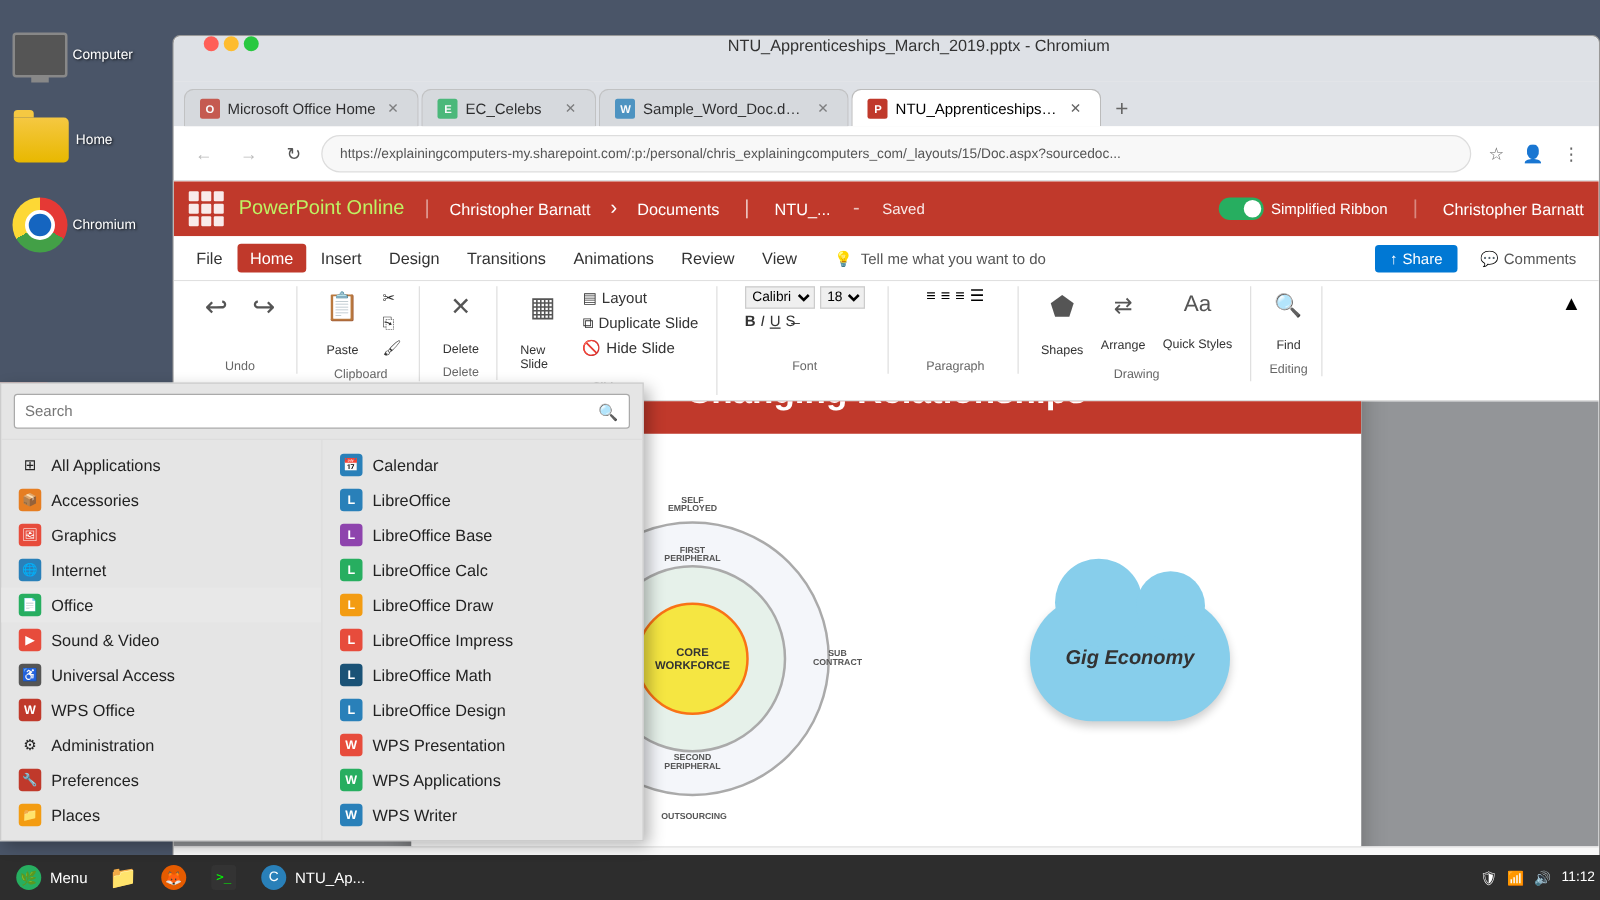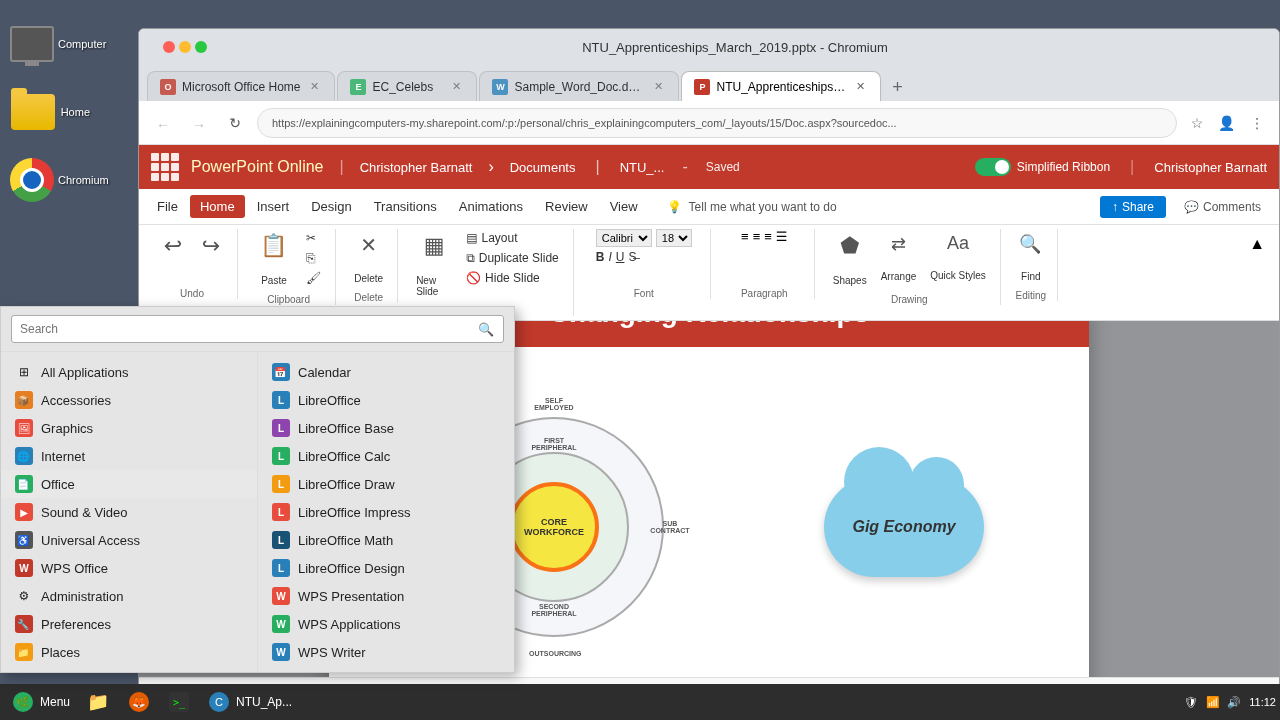--- a/index.html
+++ b/index.html
@@ -57,21 +57,21 @@
 
     
     .browser-window {
       position: absolute; top: 28px; left: 138px; width: 1142px; height: 680px;
       background: #f1f1f1; border: 1px solid #999; border-radius: 6px 6px 0 0;
       display: flex; flex-direction: column;
     }
 
     
     .title-bar {
-      background: #dee1e6; height: 36px; display: flex; align-items: center;
+      background: #dee1e6; height: 36px; display: flex; 
       border-radius: 6px 6px 0 0; padding: 0 24px; gap: 8px;
     }
     .window-controls { display: flex; gap: 4px; }
     .win-btn { width: 12px; height: 12px; border-radius: 50%; cursor: pointer; }
     .win-close { background: #ff5f57; }
     .win-min { background: #febc2e; }
     .win-max { background: #28c840; }
     .title-text { flex: 1; text-align: center; font-size: 13px; color: #333; font-weight: 500; }
 
     
@@ -113,21 +113,21 @@
       flex: 1; display: flex; flex-direction: column; background: #fff; overflow: hidden;
     }
 
     
     .ppt-header {
       background: #c0392b; height: 44px; display: flex; align-items: center; padding: 0 12px; gap: 12px;
     }
     .waffle-icon { width: 28px; height: 28px; display: grid; grid-template-columns: repeat(3,8px);
       grid-template-rows: repeat(3,8px); gap: 2px; cursor: pointer; }
     .waffle-dot { background: rgba(255,255,255,0.9); border-radius: 1px; }
-    .ppt-app-name { color: #fef9c3; font-size: 16px; font-weight: 300; }
+    .ppt-app-name { color: #bef264; font-size: 16px; font-weight: 300; }
     .ppt-divider { color: rgba(255,255,255,0.5); margin: 0 4px; }
     .ppt-breadcrumb { color: white; font-size: 13px; }
     .ppt-filename { color: white; font-size: 13px; font-weight: 500; }
     .ppt-saved { color: rgba(255,255,255,0.9); font-size: 12px; }
     .header-spacer { flex: 1; }
     .simplified-toggle {
       display: flex; align-items: center; gap: 6px; color: white; font-size: 12px; margin-left: 40px;
     }
     .toggle-switch {
       width: 36px; height: 18px; background: #27ae60; border-radius: 9px; position: relative; cursor: pointer;
@@ -202,21 +202,21 @@
     }
 
     
     .workforce-diagram {
       width: 280px; height: 280px; position: relative; flex-shrink: 0;
     }
     .wd-center {
       position: absolute; top: 50%; left: 50%; transform: translate(-50%,-50%);
       width: 90px; height: 90px; background: #f5e642; border-radius: 50%;
       display: flex; align-items: center; justify-content: center; text-align: center;
-      font-size: 9px; font-weight: bold; color: #333; border: 4px solid #f97316;
+      font-size: 9px; font-weight: bold; color: #333; border: 2px solid #f97316;
     }
     .wd-ring1 {
       position: absolute; top: 50%; left: 50%; transform: translate(-50%,-50%);
       width: 150px; height: 150px; border-radius: 50%; border: 2px solid #aaa;
       background: rgba(200,230,200,0.3);
     }
     .wd-ring2 {
       position: absolute; top: 50%; left: 50%; transform: translate(-50%,-50%);
       width: 220px; height: 220px; border-radius: 50%; border: 2px solid #aaa;
       background: rgba(200,210,230,0.2);

